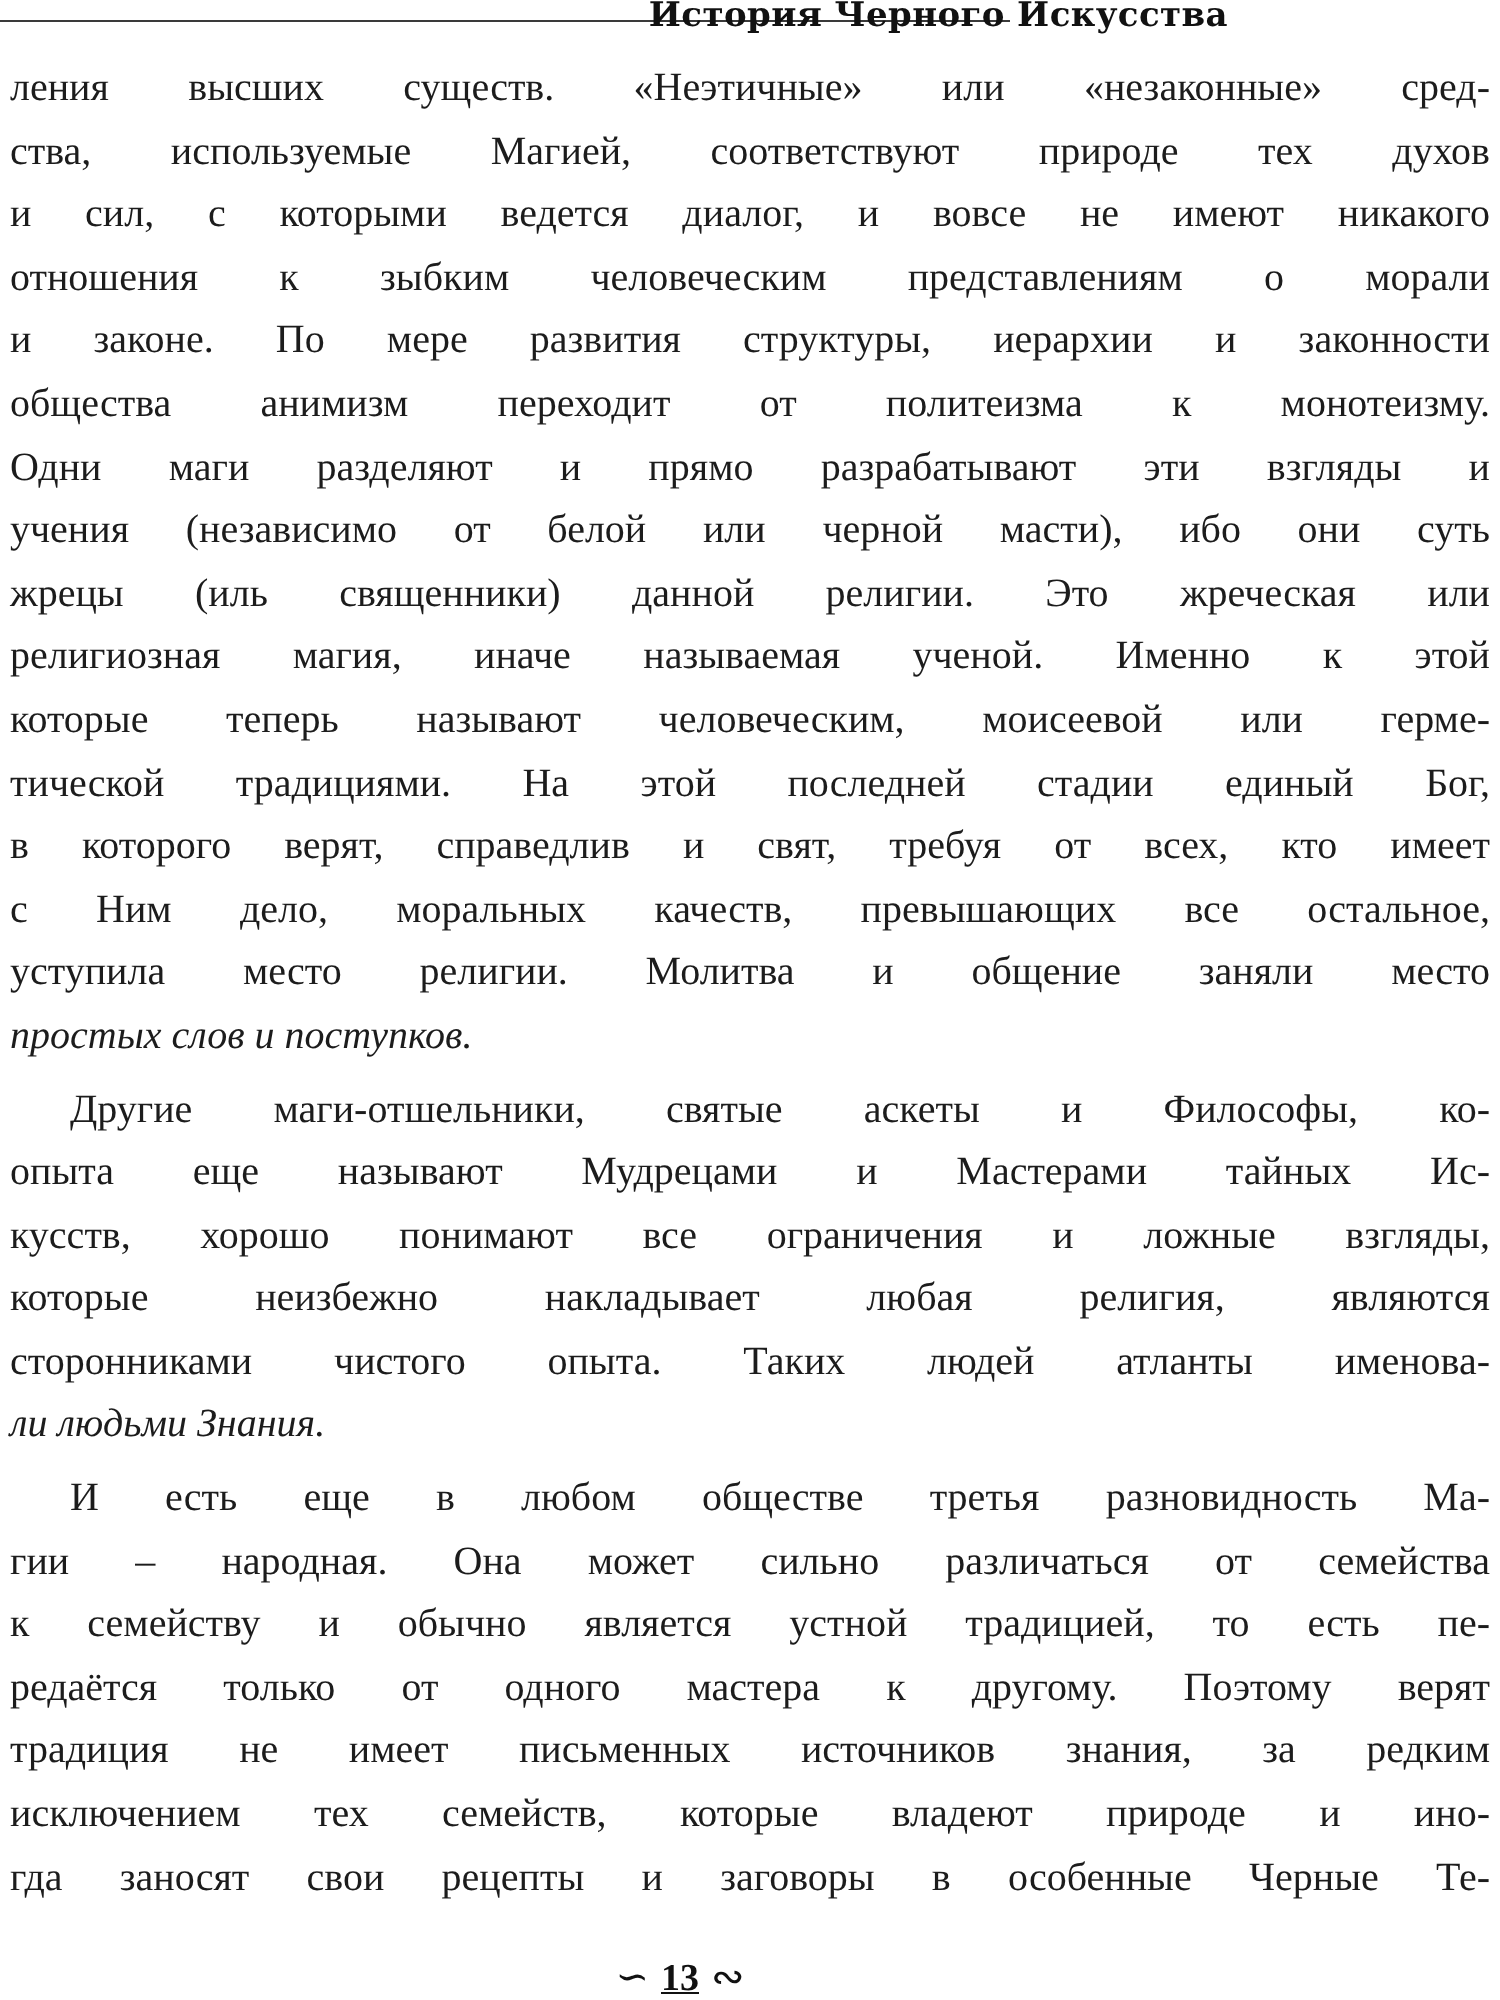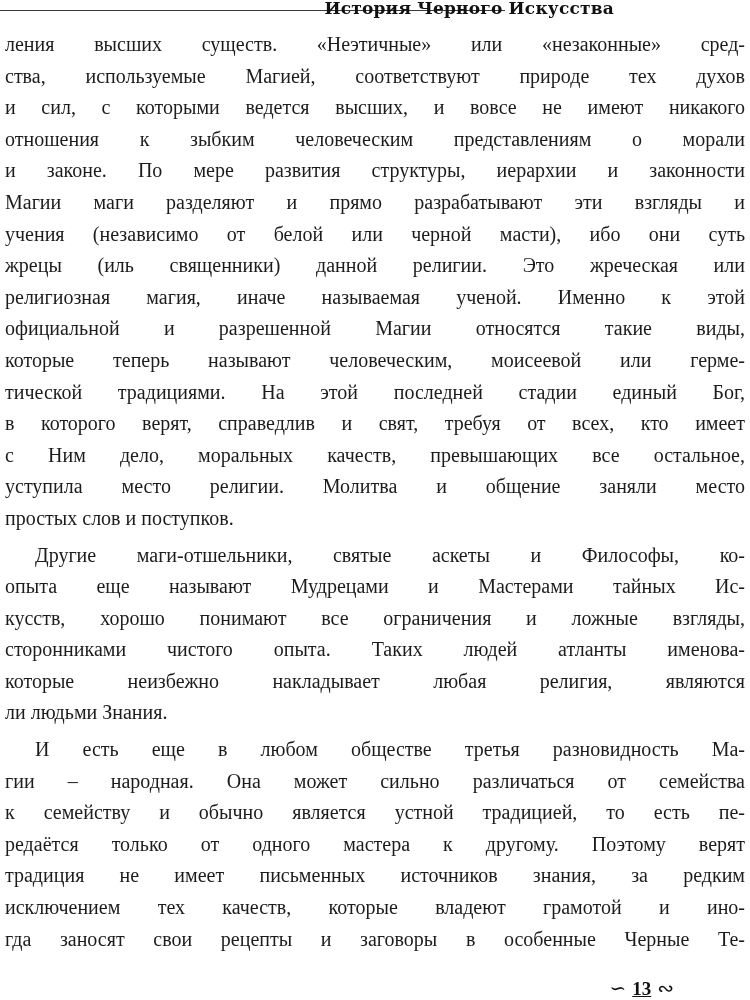--- a/index.html
+++ b/index.html
@@ -52,34 +52,35 @@
       height: 31.6px;
       line-height: 31.6px;
       font-size: 20px;
       white-space: nowrap;
       text-align: justify;
       text-align-last: justify;
       color: #1c1c1c;
     }
     .line.last {
       text-align-last: left;
+      font-style: italic;
     }
     .line.indent {
       padding-left: 30px;
       font-family: Liberation Serif, serif;
     }
     .para-gap {
       height: 5px;
     }
     .folio {
       position: absolute;
       left: 0;
       width: 680px;
       top: 976px;
-      text-align: right;
+      text-align: center;
       font-size: 19px;
       font-weight: bold;
       color: #111;
       white-space: nowrap;
       text-decoration: underline;
     }
     .folio .orn {
       font-weight: normal;
       font-size: 20px;
       display: inline-block;
@@ -92,54 +93,54 @@
 <div class="running-head">
   <div class="rule"></div>
   <div class="title">История Черного Искусства</div>
 </div>
 
 <div class="page-body">
 
   <div class="paragraph">
     <span class="line">ления высших существ. «Неэтичные» или «незаконные» сред-</span>
     <span class="line">ства, используемые Магией, соответствуют природе тех духов</span>
-    <span class="line">и сил, с которыми ведется высших, и вовсе не имеют никакого</span>
+    <span class="line">и сил, с которыми ведется диалог, и вовсе не имеют никакого</span>
     <span class="line">отношения к зыбким человеческим представлениям о морали</span>
     <span class="line">и законе. По мере развития структуры, иерархии и законности</span>
-    <span class="line">Магии маги разделяют и прямо разрабатывают эти взгляды и</span>
+    <span class="line">общества анимизм переходит от политеизма к монотеизму.</span>
+    <span class="line">Одни маги разделяют и прямо разрабатывают эти взгляды и</span>
     <span class="line">учения (независимо от белой или черной масти), ибо они суть</span>
     <span class="line">жрецы (иль священники) данной религии. Это жреческая или</span>
     <span class="line">религиозная магия, иначе называемая ученой. Именно к этой</span>
-    <span class="line">официальной и разрешенной Магии относятся такие виды,</span>
     <span class="line">которые теперь называют человеческим, моисеевой или герме-</span>
     <span class="line">тической традициями. На этой последней стадии единый Бог,</span>
     <span class="line">в которого верят, справедлив и свят, требуя от всех, кто имеет</span>
     <span class="line">с Ним дело, моральных качеств, превышающих все остальное,</span>
     <span class="line">уступила место религии. Молитва и общение заняли место</span>
     <span class="line last">простых слов и поступков.</span>
   </div>
   <div class="para-gap"></div>
 
   <div class="paragraph">
     <span class="line indent">Другие маги-отшельники, святые аскеты и Философы, ко-</span>
     <span class="line">опыта еще называют Мудрецами и Мастерами тайных Ис-</span>
     <span class="line">кусств, хорошо понимают все ограничения и ложные взгляды,</span>
+    <span class="line">которые неизбежно накладывает любая религия, являются</span>
     <span class="line">сторонниками чистого опыта. Таких людей атланты именова-</span>
-    <span class="line">которые неизбежно накладывает любая религия, являются</span>
     <span class="line last">ли людьми Знания.</span>
   </div>
   <div class="para-gap"></div>
 
   <div class="paragraph">
     <span class="line indent">И есть еще в любом обществе третья разновидность Ма-</span>
     <span class="line">гии – народная. Она может сильно различаться от семейства</span>
     <span class="line">к семейству и обычно является устной традицией, то есть пе-</span>
     <span class="line">редаётся только от одного мастера к другому. Поэтому верят</span>
     <span class="line">традиция не имеет письменных источников знания, за редким</span>
-    <span class="line">исключением тех качеств, которые владеют грамотой и ино-</span>
+    <span class="line">исключением тех семейств, которые владеют природе и ино-</span>
     <span class="line">гда заносят свои рецепты и заговоры в особенные Черные Те-</span>
 
   </div>
 
 </div>
 
 <div class="folio">
   <span class="orn">∽</span><span>13</span><span class="orn">∾</span>
 </div>
 

